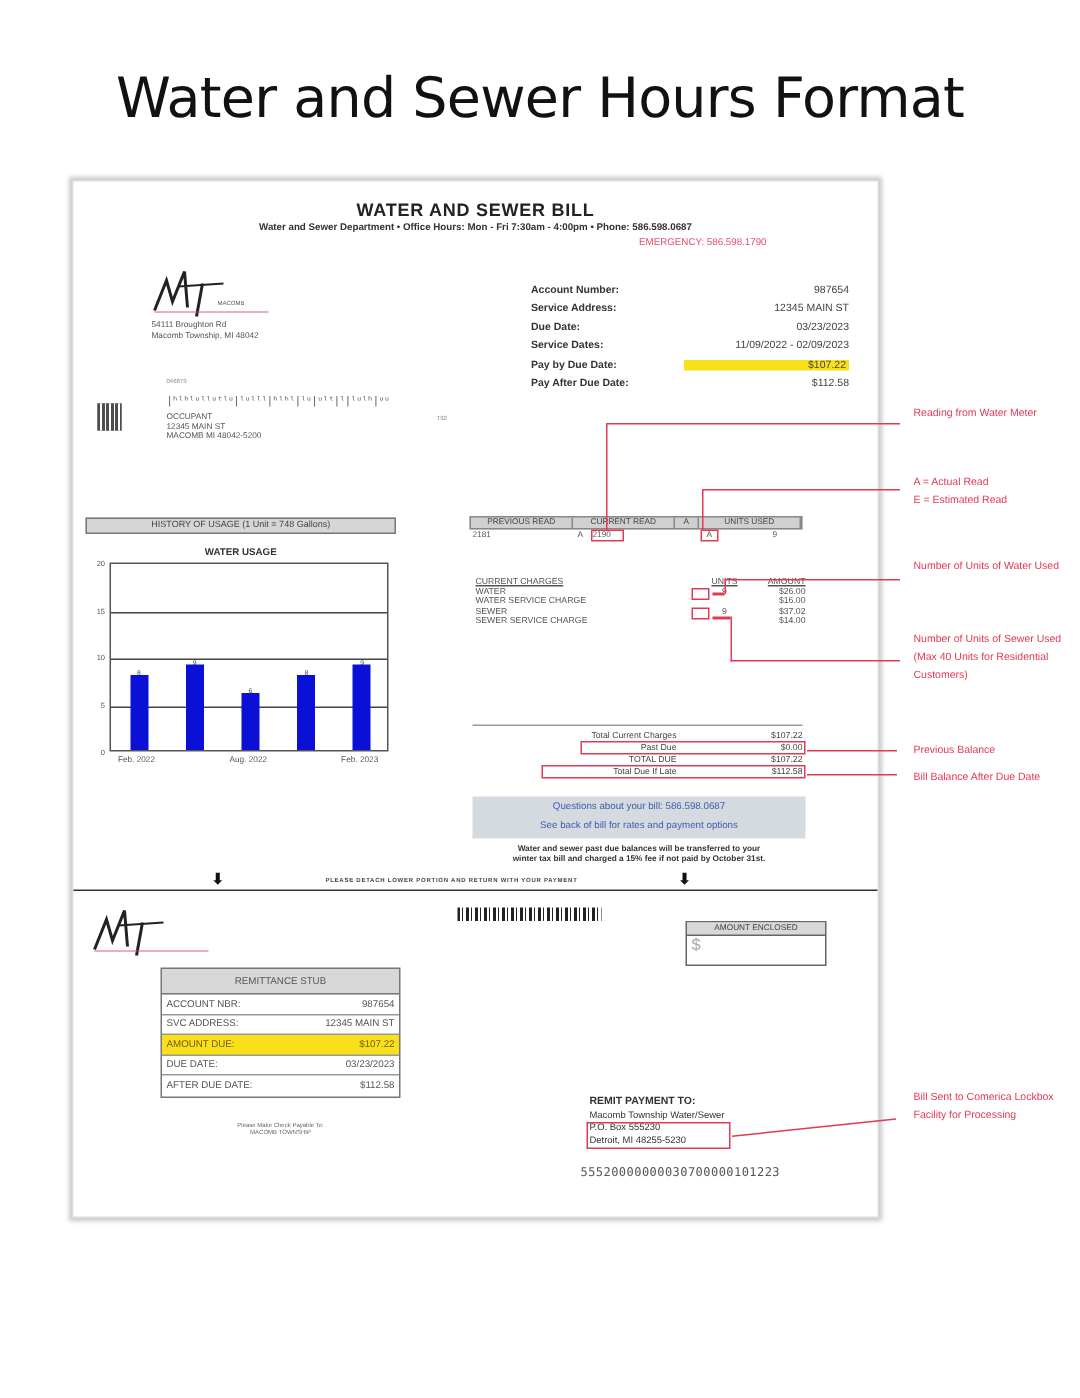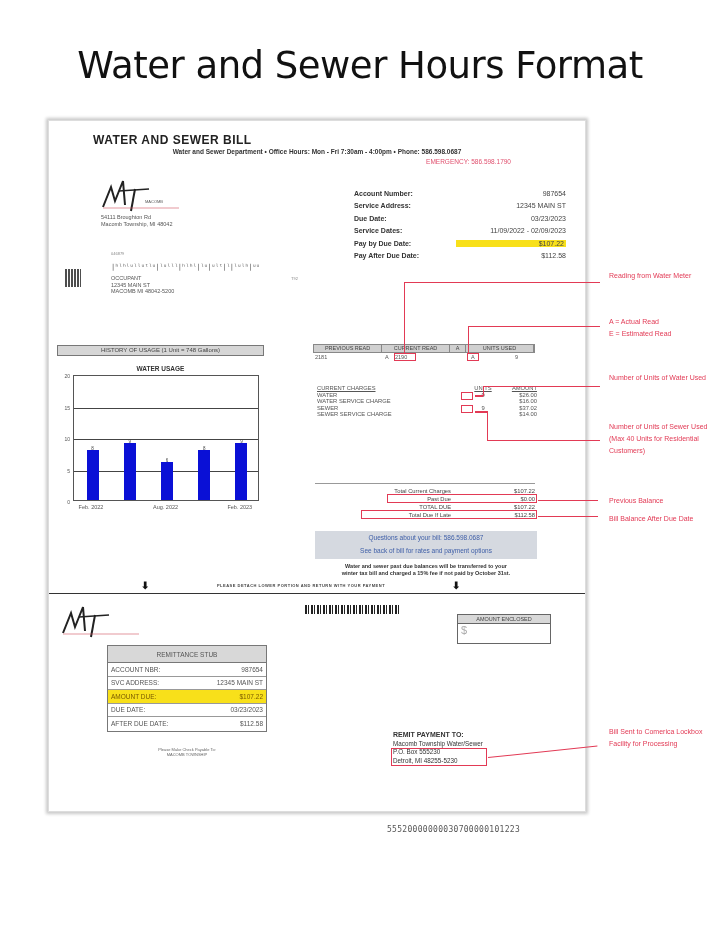--- a/index.html
+++ b/index.html
@@ -1,20 +1,20 @@
 <!DOCTYPE html>
 <html><head>
 <meta charset="utf-8">
 <style>
   * { box-sizing: border-box; margin: 0; padding: 0; }
   body { width: 720px; height: 932px; background: #ffffff; font-family: "Liberation Sans", sans-serif; position: relative; overflow: hidden; color: #222; }
   .slide-title { position: absolute; left: 0; top: 44px; width: 720px; text-align: center; font-family: "DejaVu Sans", sans-serif; font-size: 37px; color: #111; letter-spacing: -0.5px; }
   .bill { position: absolute; left: 48px; top: 120px; width: 538px; height: 692px; background: #fff; box-shadow: 0 0 3px 2px #c9c9c9; border: 1px solid #ddd; }
   .abs { position: absolute; }
-  .b-title { left: 0; top: 12px; width: 100%; text-align: left; font-weight: bold; font-size: 12px; letter-spacing: 0.5px; margin-left: 44px; }
+  .b-title { left: 0; top: 12px; width: 100%; text-align: center; font-weight: bold; font-size: 12px; letter-spacing: 0.5px; }
   .b-sub { left: 0; top: 27px; width: 100%; text-align: center; font-size: 6.5px; font-weight: bold; color: #333; }
   .b-emerg { right: 74px; top: 37px; font-size: 6.5px; color: #e0506e; }
   .logo { left: 52px; top: 56px; width: 80px; height: 36px; }
   .addr { left: 52px; top: 93px; font-size: 5.5px; color: #555; line-height: 7px; }
   .qr { left: 16px; top: 148px; width: 16px; height: 18px; background:
         repeating-linear-gradient(90deg,#222 0 2px,#fff 2px 3px), #222; opacity: .8; }
   .mail-small { left: 62px; top: 130px; font-size: 4px; color: #888; }
   .mail-barcode { left: 62px; top: 142px; font-size: 7px; color: #555; letter-spacing: -0.5px; font-family: "DejaVu Sans Mono", monospace; }
   .mail-addr { left: 62px; top: 154px; font-size: 5.5px; color: #555; line-height: 6.5px; }
   .mail-tag { left: 242px; top: 155px; font-size: 4px; color: #888; }
@@ -56,21 +56,21 @@
   .stub-row { display: flex; justify-content: space-between; height: 13.5px; align-items: center; padding: 0 3px; border-bottom: 1px solid #999; }
   .stub-row:last-child { border-bottom: none; }
   .stub-row.hl { background: #f8e01a; color: #7a5a00; }
   .checks { left: 58px; top: 626px; width: 160px; text-align: center; font-size: 4px; color: #666; line-height: 5px; }
   .barcode { left: 256px; top: 484px; width: 96px; height: 9px; background: repeating-linear-gradient(90deg,#222 0 2px,#fff 2px 3px,#222 3px 4px,#fff 4px 6px); }
   .enc { left: 408px; top: 493px; width: 94px; height: 30px; border: 1px solid #666; }
   .enc-hdr { height: 9px; background: #d8d8d8; border-bottom: 1px solid #666; font-size: 5.5px; text-align: center; line-height: 8px; color: #444; }
   .enc-dollar { font-size: 11px; color: #aaa; padding-left: 3px; }
   .remit { left: 344px; top: 610px; font-size: 6.3px; color: #333; line-height: 8.5px; }
   .remit .rt { font-weight: bold; font-size: 7px; }
-  .micr { left: 338px; top: 704px; font-size: 8px; color: #555; font-family: "DejaVu Sans Mono", monospace; letter-spacing: 0.3px; }
+  .micr { left: 338px; top: 656px; font-size: 8px; color: #555; font-family: "DejaVu Sans Mono", monospace; letter-spacing: 0.3px; }
   .anno { position: absolute; font-size: 7px; color: #e23a55; line-height: 12px; }
   .aline { position: absolute; background: #e23a55; }
 </style>
 </head>
 <body>
 
 <div class="slide-title">Water and Sewer Hours Format</div>
 
 <div class="bill">
   <div class="abs b-title">WATER AND SEWER BILL</div>

